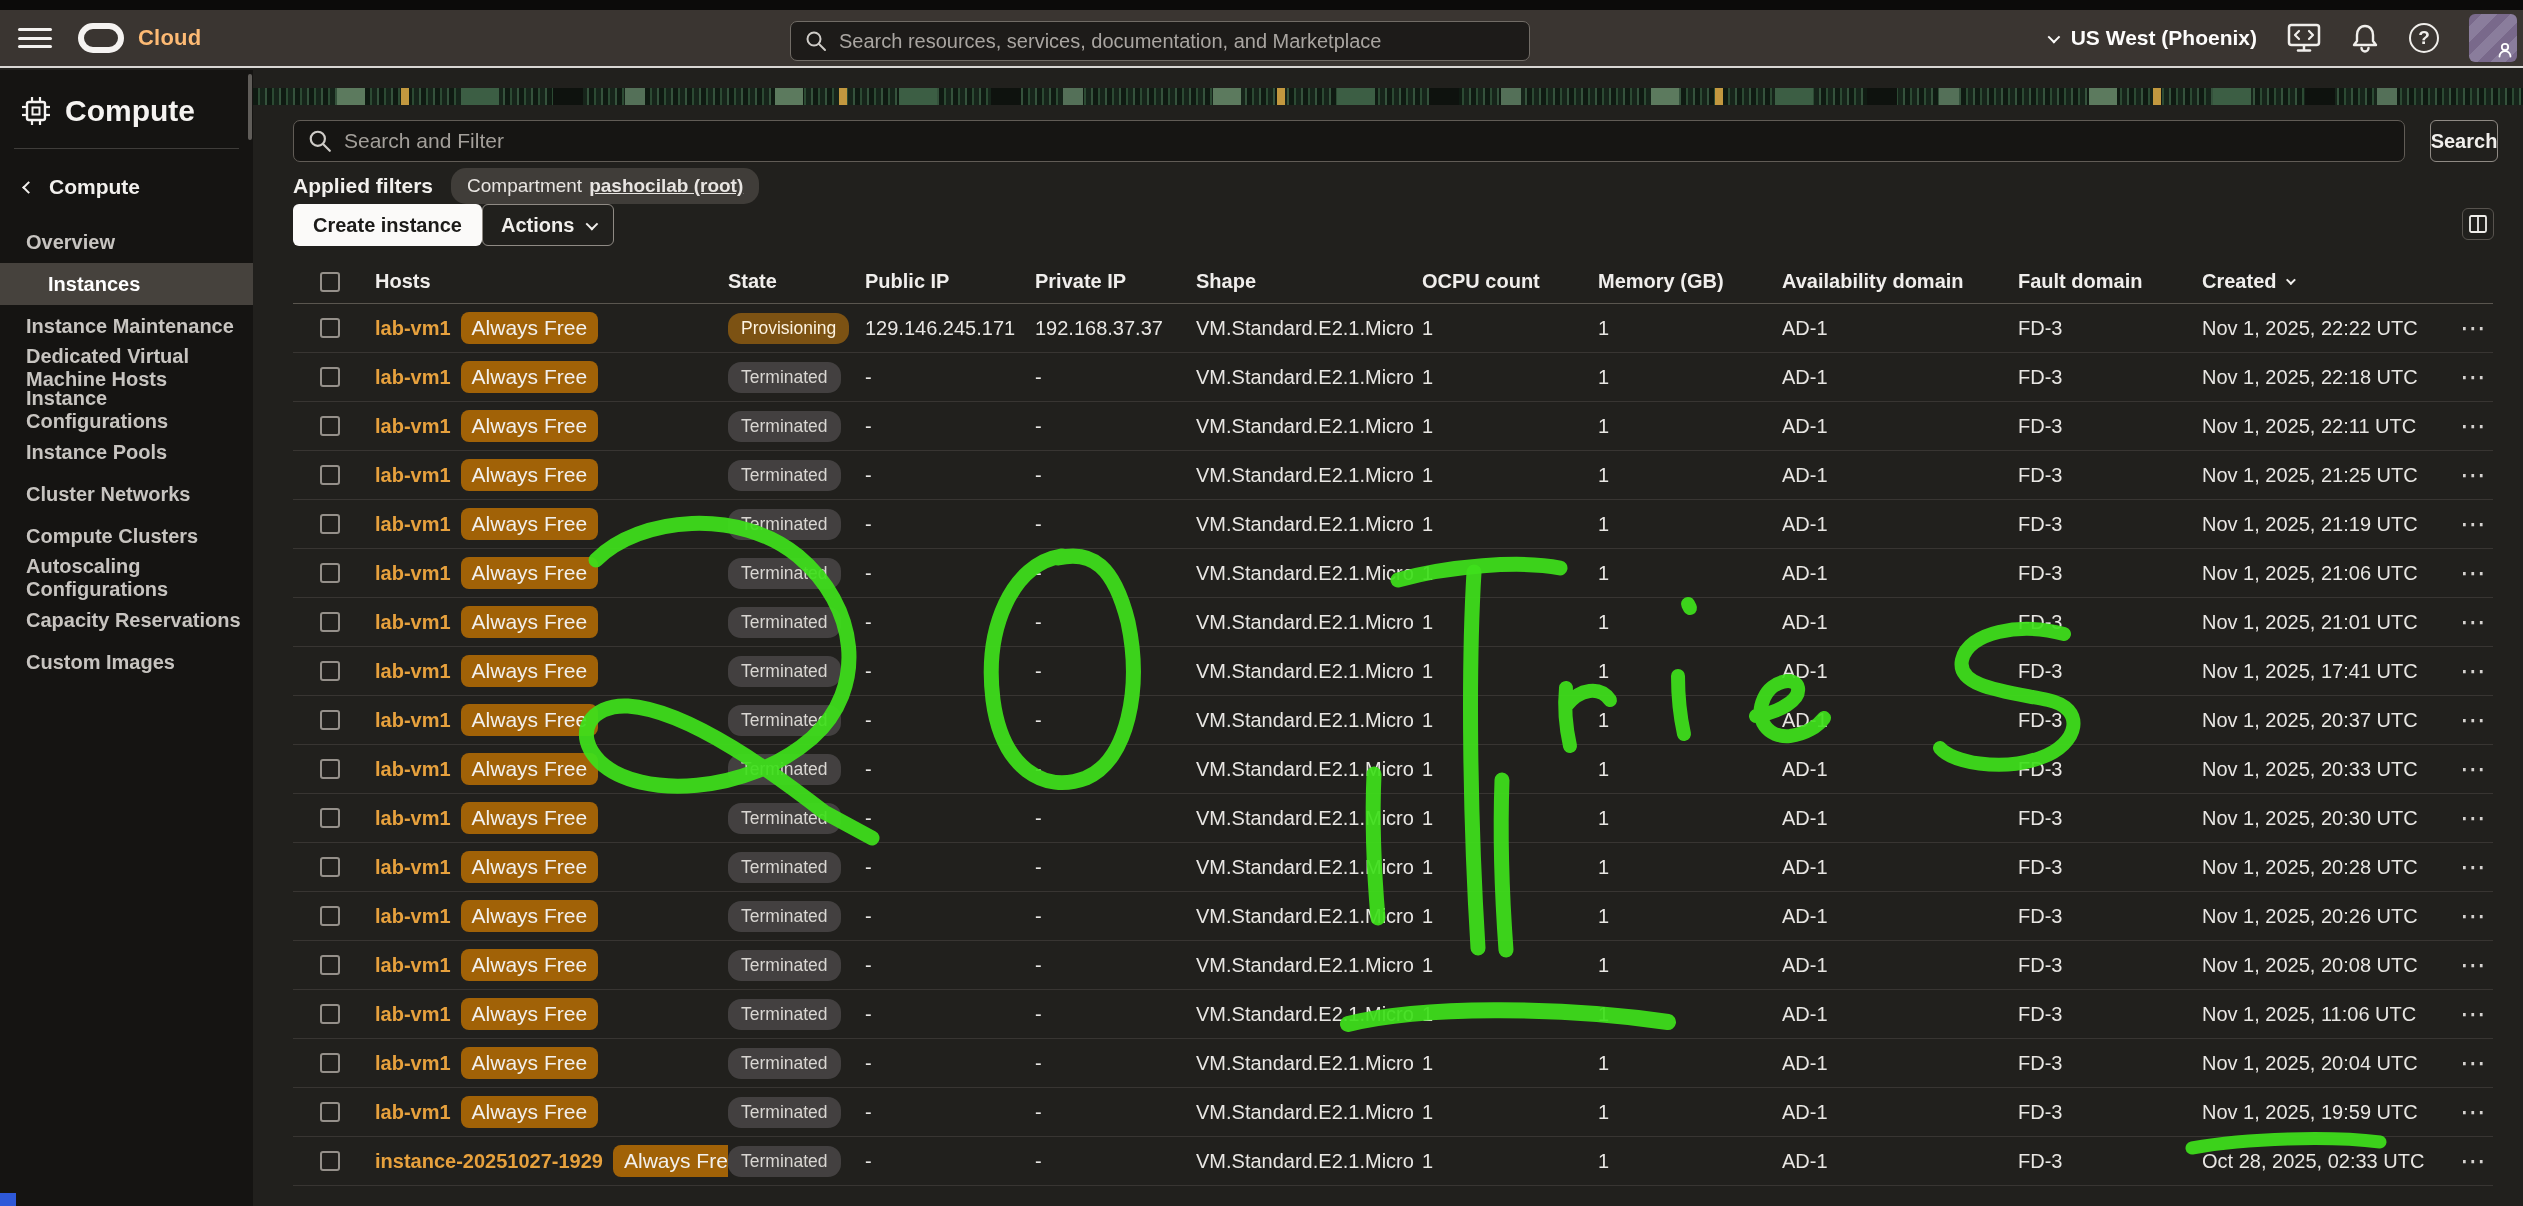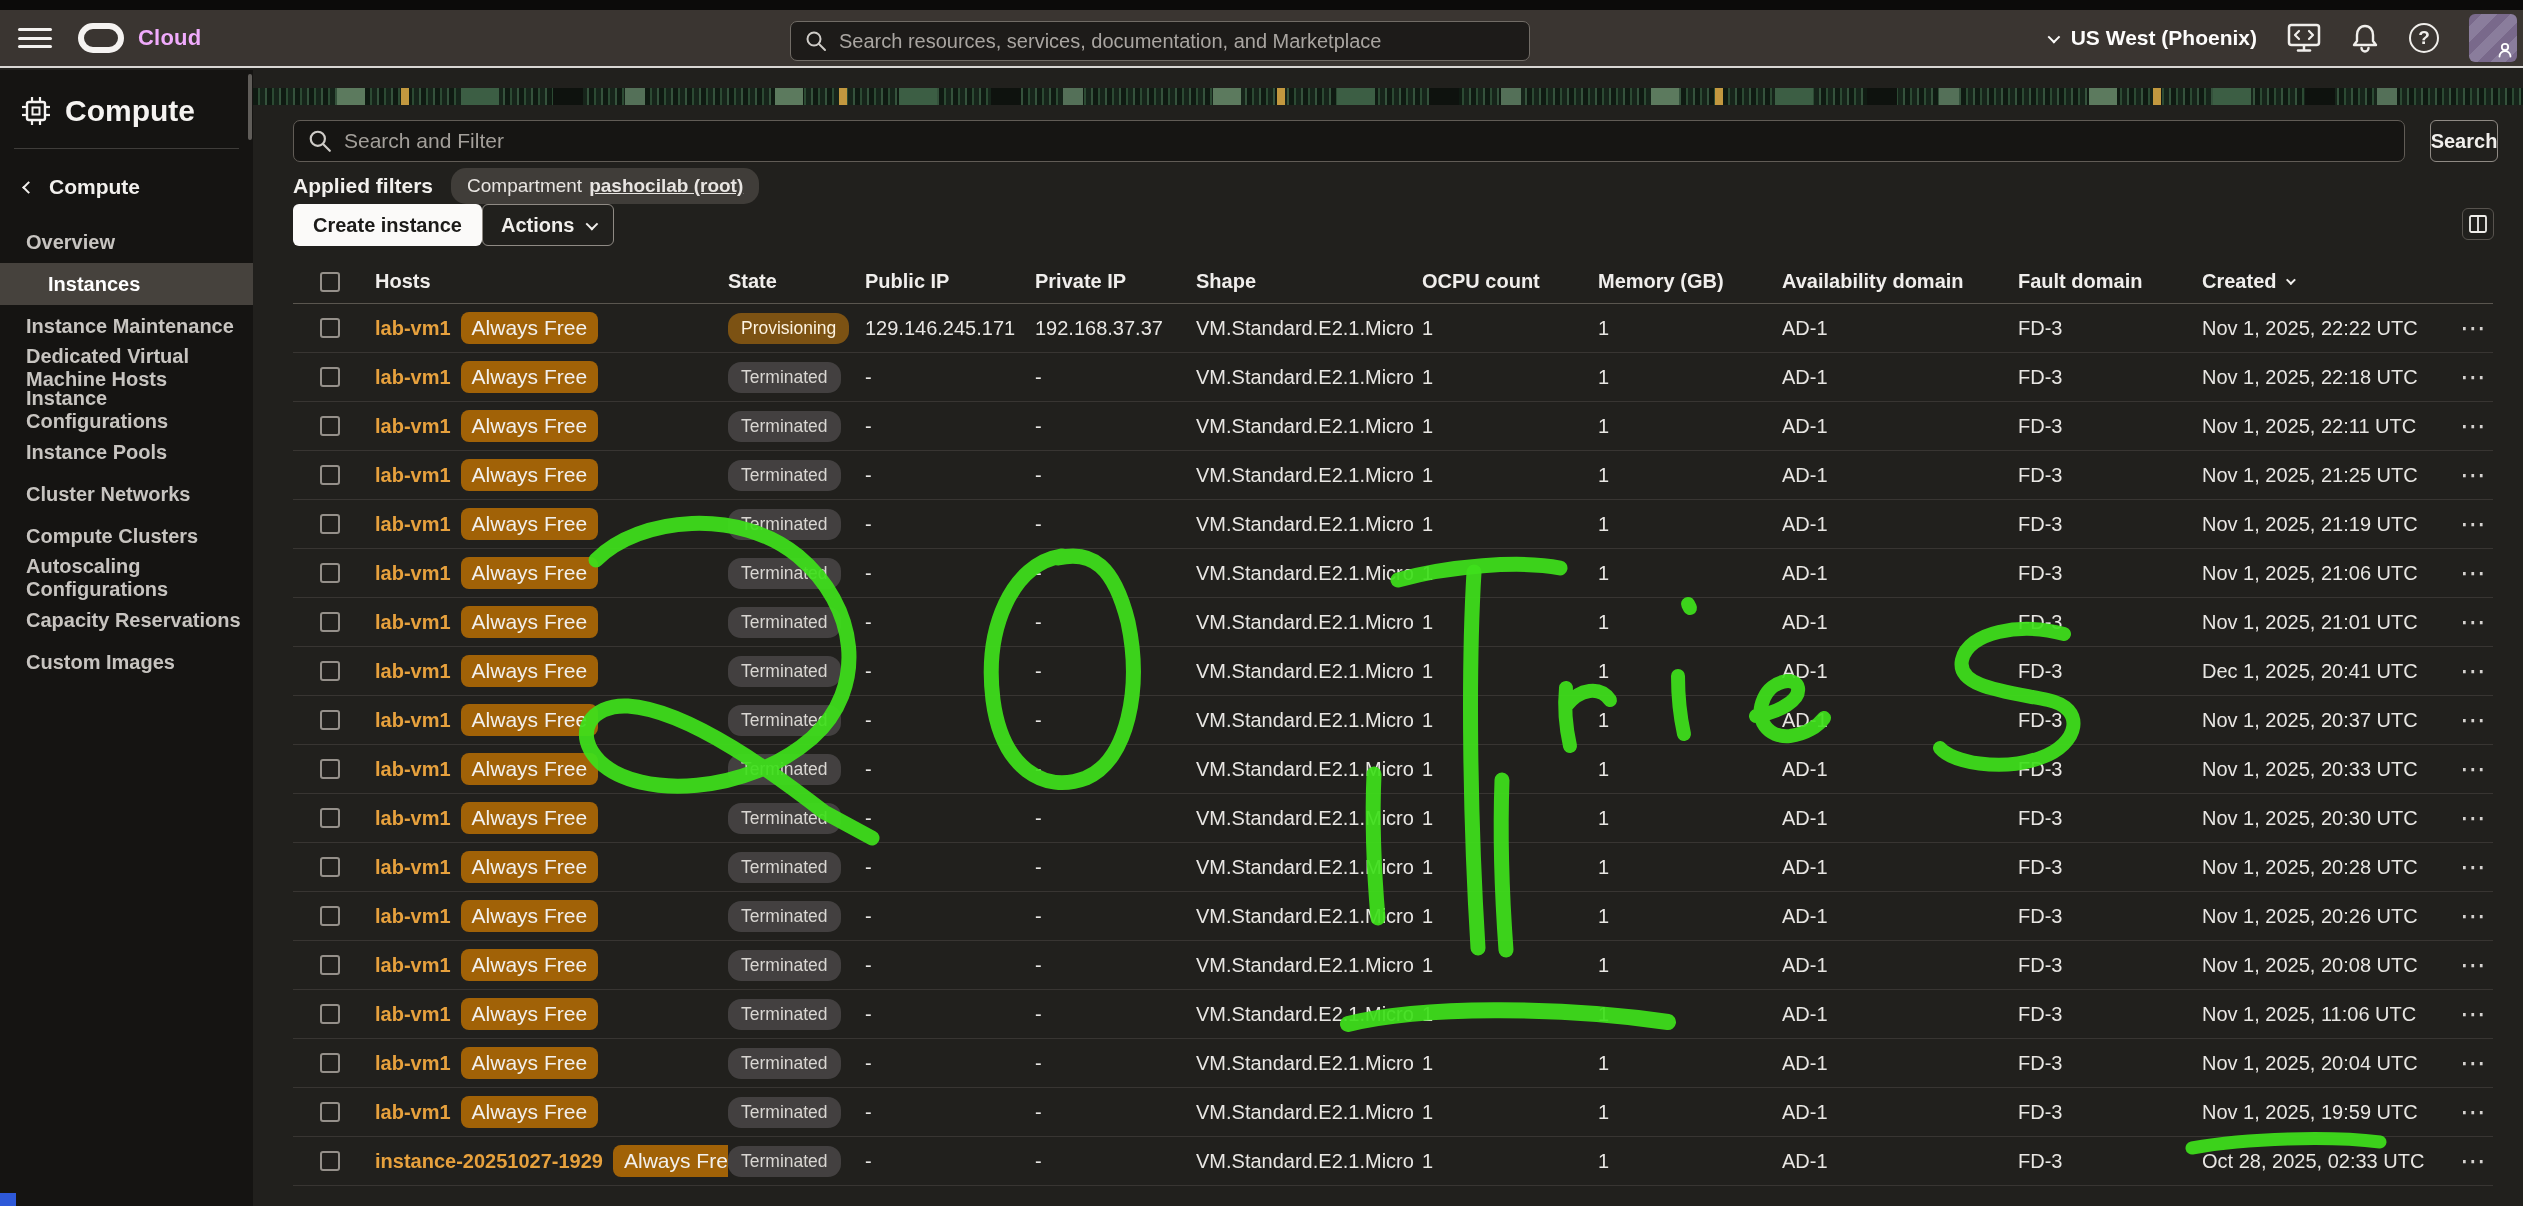--- a/index.html
+++ b/index.html
@@ -8,21 +8,21 @@
   #app { position:relative; width:2523px; height:1206px; overflow:hidden; background:#21201d; }
 
   
   .topbar { position:absolute; top:0; left:0; width:2523px; height:68px; background:#3a3531; border-bottom:2px solid #d8d6d3; z-index:10; }
   .topbar .blackstrip { position:absolute; top:0; left:0; right:0; height:10px; background:#0c0b0a; }
   .tb-left { position:absolute; left:18px; top:10px; height:56px; display:flex; align-items:center; gap:26px; }
   .hamburger { width:34px; height:24px; display:flex; flex-direction:column; justify-content:space-between; cursor:pointer; padding:2px 0; }
   .hamburger span { display:block; height:3px; background:#f3f1ef; border-radius:2px; }
   .brand { display:flex; align-items:center; gap:14px; }
   .oracle-o { width:46px; height:30px; border:6px solid #f5f3f1; border-radius:16px; }
-  .brand-label { color:#f0abfc; font-size:22px; font-weight:600; letter-spacing:.2px; }
+  .brand-label { color:#fdba74; font-size:22px; font-weight:600; letter-spacing:.2px; }
   .tb-search { position:absolute; left:790px; top:21px; width:740px; height:40px; background:#1d1b19; border:1.5px solid #716c66; border-radius:7px; display:flex; align-items:center; gap:12px; padding:0 14px; }
   .tb-search input { flex:1; background:transparent; border:none; outline:none; color:#ece9e6; font-size:20px; font-family:inherit; }
   .tb-search input::placeholder { color:#a9a5a1; }
   .tb-right { position:absolute; right:6px; top:10px; height:56px; display:flex; align-items:center; gap:30px; }
   .region { display:flex; align-items:center; gap:14px; color:#fdfcfb; font-size:21px; font-weight:700; cursor:pointer; }
   .chev { display:inline-block; width:9px; height:9px; border:solid currentColor; border-width:0 2.5px 2.5px 0; }
   .chev.down { transform:rotate(45deg) translateY(-2px); }
   .chev.left { transform:rotate(135deg); }
   .tb-icon { color:#f0eeeb; display:flex; align-items:center; justify-content:center; cursor:pointer; }
   .help-circle { width:30px; height:30px; border:2.5px solid #f0eeeb; border-radius:50%; font-size:19px; font-weight:700; display:flex; align-items:center; justify-content:center; }
@@ -406,21 +406,21 @@
               <span class="badge">Always Free</span>
             </div>
             <div><span class="pill terminated">Terminated</span></div>
             <div>-</div>
             <div>-</div>
             <div>VM.Standard.E2.1.Micro</div>
             <div>1</div>
             <div>1</div>
             <div>AD-1</div>
             <div>FD-3</div>
-            <div>Dec 1, 2025, 20:41 UTC</div>
+            <div>Nov 1, 2025, 17:41 UTC</div>
             <div class="row-actions">⋯</div>
           </div>
           <div class="trow">
             <div class="cell-check">
               <div class="checkbox"></div>
             </div>
             <div class="name-cell">
               <span class="name-link">lab-vm1</span>
               <span class="badge">Always Free</span>
             </div>

